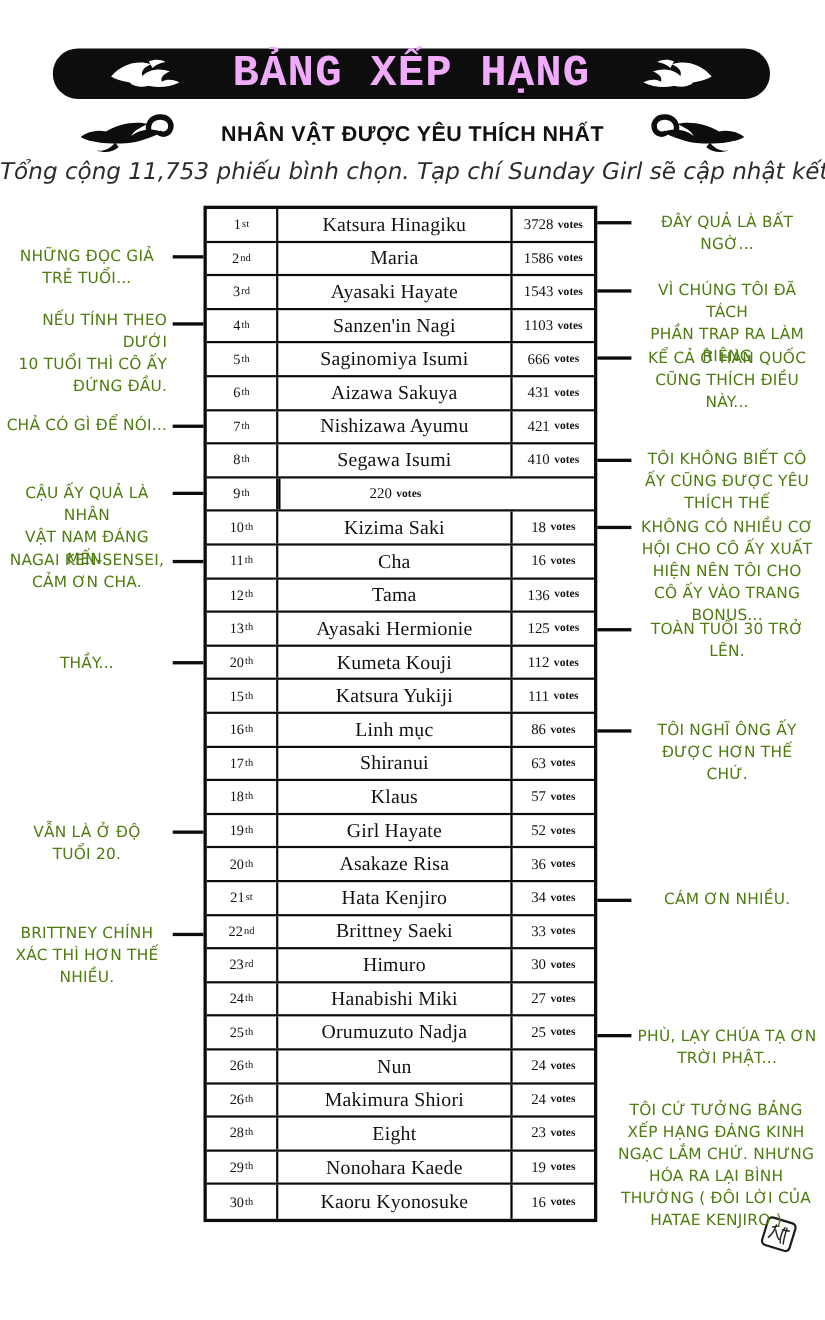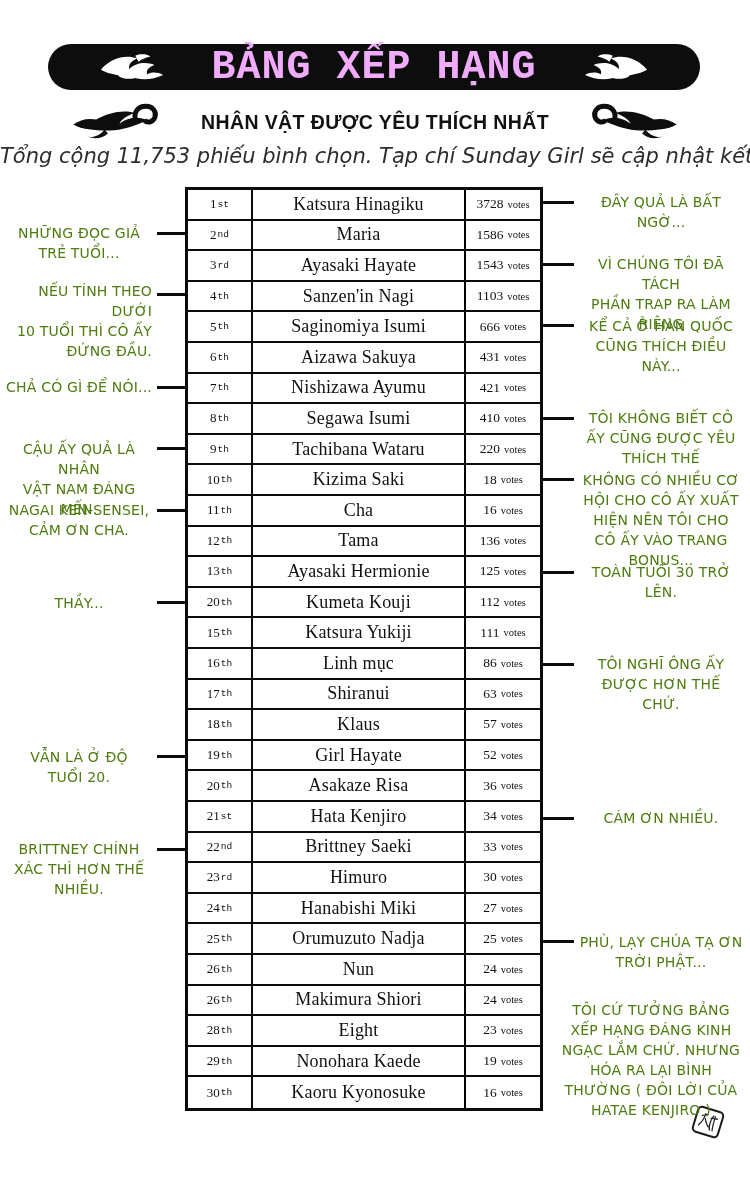--- a/index.html
+++ b/index.html
@@ -55,27 +55,27 @@
   }
   .t-row{
     display:grid;grid-template-columns:65px 1fr 76px;
     border-bottom:2px solid #0c0c0c;
   }
   .t-row:last-child{border-bottom:none;}
   .cell{display:flex;align-items:center;justify-content:center;overflow:hidden;}
   .cell.rank{border-right:2px solid #0c0c0c;}
   .cell.votes{border-left:2px solid #000000;}
   .rk{font-family:"Liberation Serif","DejaVu Serif",serif;font-size:13px;}
-  .suf{font-family:Liberation Mono, monospace;font-size:9.5px;margin-left:1px;}
+  .suf{font-family:Liberation Serif, serif;font-size:9.5px;margin-left:1px;}
   .cell.name{
     font-family:"Liberation Serif","DejaVu Serif",serif;
     font-size:18px;letter-spacing:0.2px;white-space:nowrap;
   }
   .vn{font-family:"Liberation Serif","DejaVu Serif",serif;font-size:13.5px;}
-  .vu{font-family:"Liberation Serif","DejaVu Serif",serif;font-size:10.5px;margin-left:4px;}
+  .vu{font-family:"Liberation Serif","DejaVu Serif",serif;font-size:10.5px;margin-left:4px;font-weight:bold;}
   
   .note{
     position:absolute;
     font-size:14px;line-height:20px;letter-spacing:0.2px;
     text-align:center;white-space:pre-line;color:#4d7c0f;
   }
   .note.left{left:6px;width:146px;}
   .note.right{left:577px;width:168px;}
   .note.right.wide{left:556px;width:190px;}
   .pointer{position:absolute;height:3px;background:#0c0c0c;}
@@ -213,21 +213,20 @@
         <div class="cell votes">
           <span class="vn">410</span>
           <span class="vu">votes</span>
         </div>
       </div>
       <div class="t-row">
         <div class="cell rank">
           <span class="rk">9</span>
           <span class="suf">th</span>
         </div>
-        <div class="cell name">Tachibana Wataru</div>
         <div class="cell votes">
           <span class="vn">220</span>
           <span class="vu">votes</span>
         </div>
       </div>
       <div class="t-row">
         <div class="cell rank">
           <span class="rk">10</span>
           <span class="suf">th</span>
         </div>

